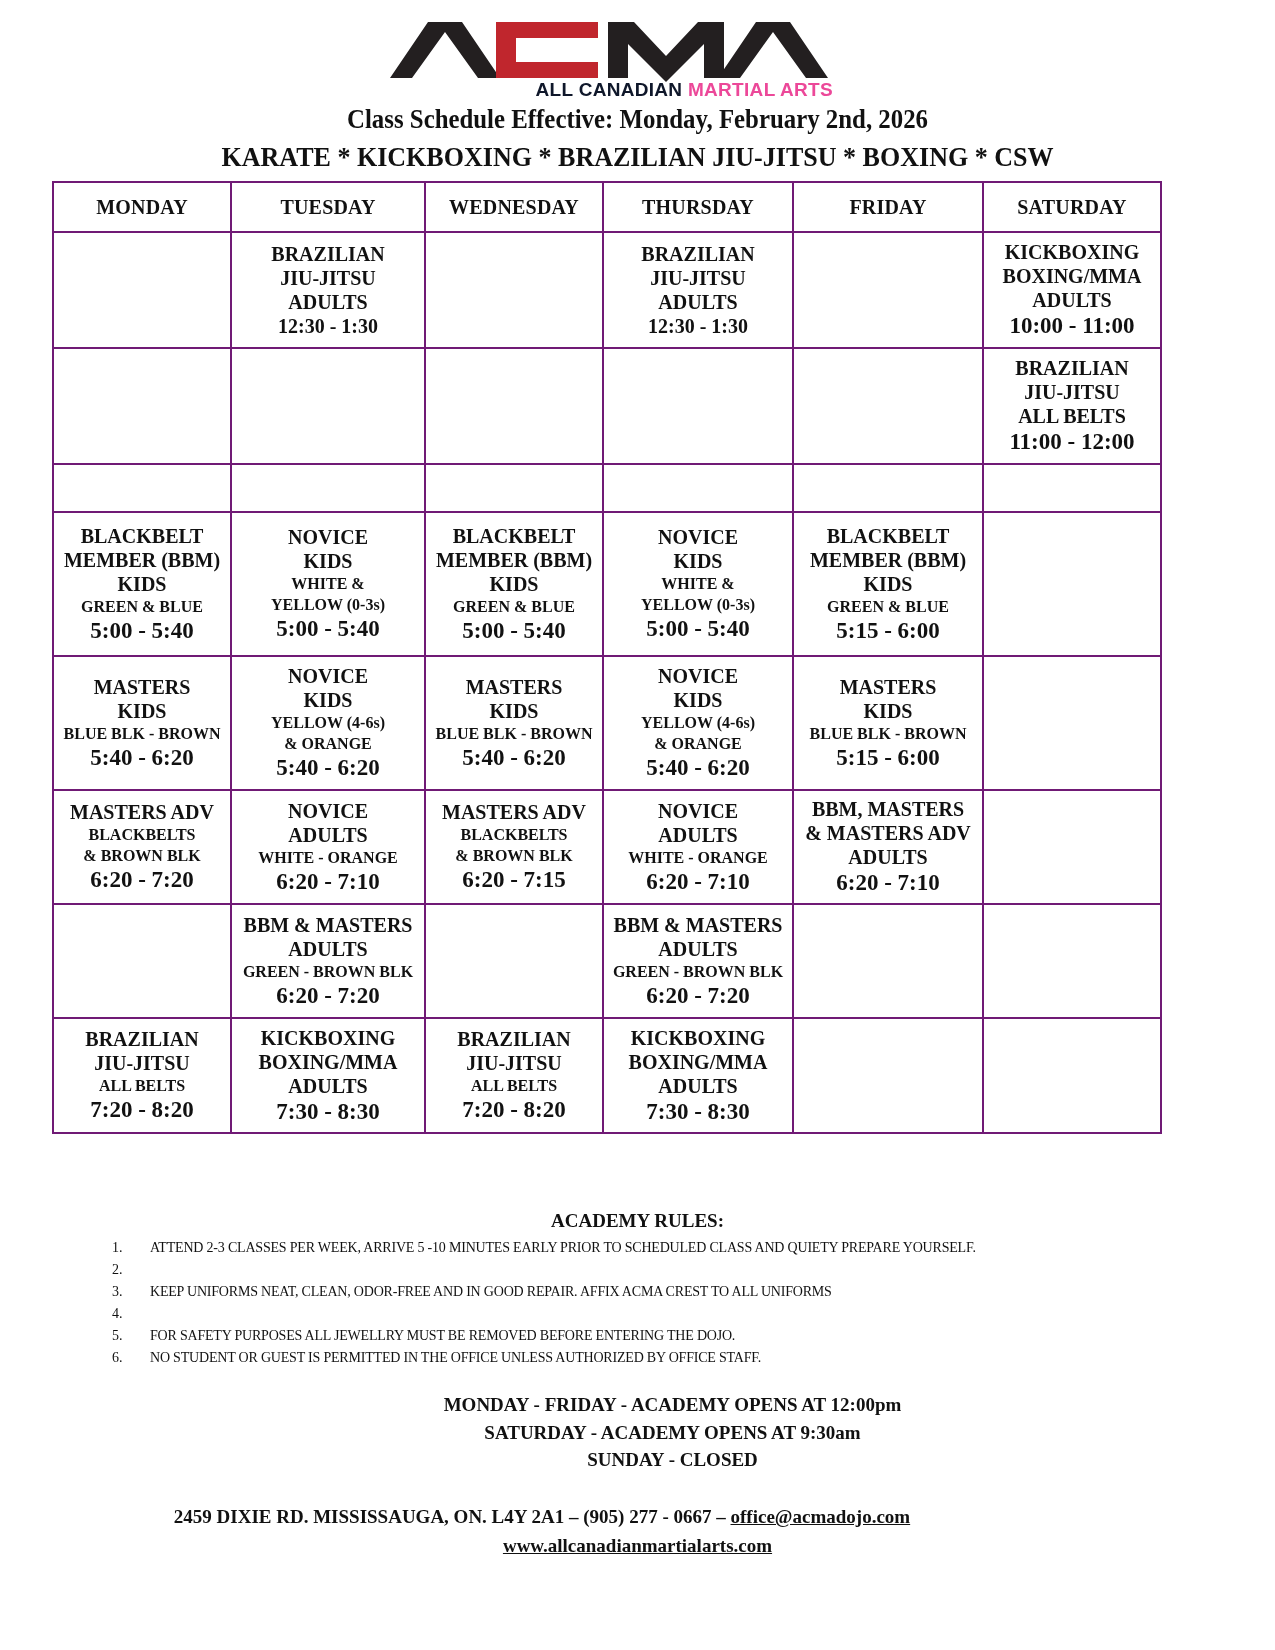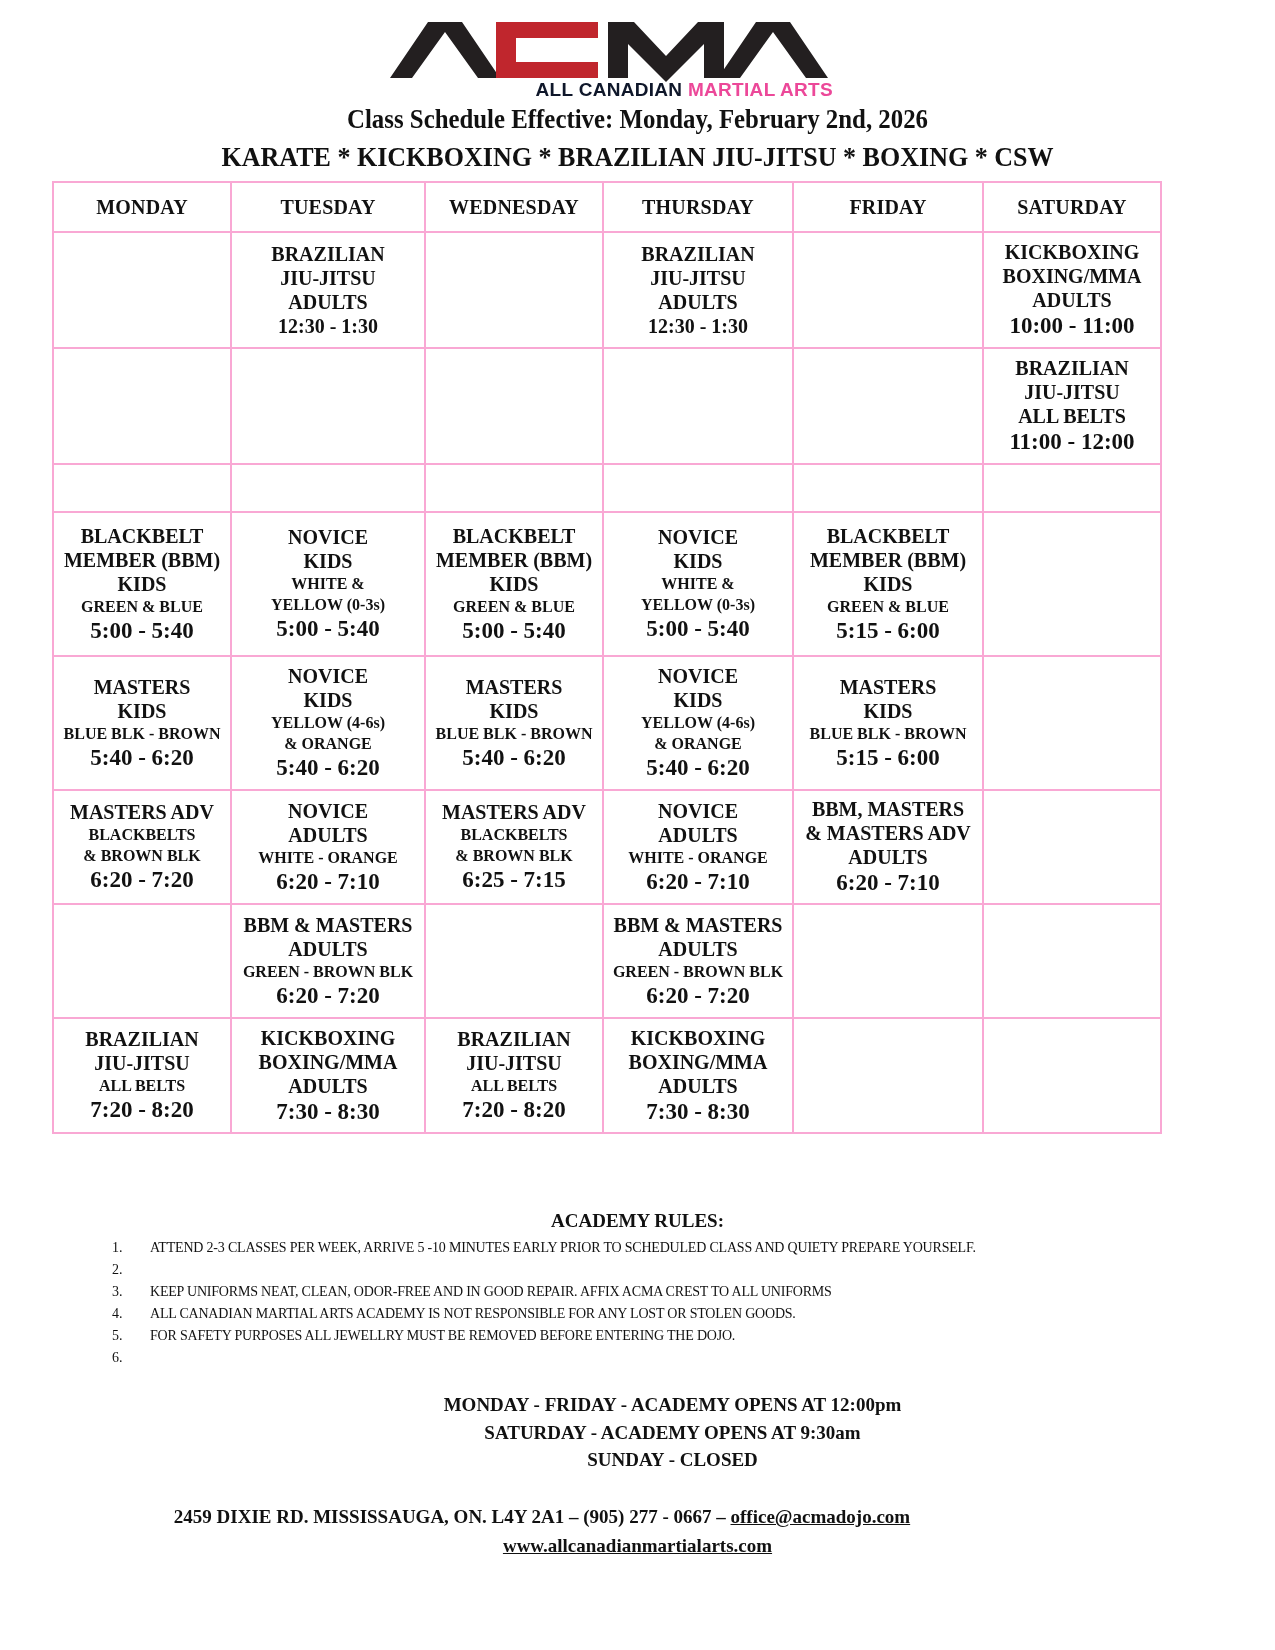--- a/index.html
+++ b/index.html
@@ -11,21 +11,21 @@
   .logo-sub { position: absolute; left: 503px; top: 80px; width: 330px; text-align: right; font-family: "Liberation Sans", "DejaVu Sans", sans-serif; font-weight: bold; font-size: 19px; letter-spacing: 0.3px; line-height: 20px; white-space: nowrap; }
   .logo-sub .gray { color: #0f172a; }
   .logo-sub .red { color: #ec4899; }
 
   .title-line { position: absolute; left: 0; width: 1275px; text-align: center; font-weight: bold; white-space: nowrap; }
   .t1 { top: 104px; font-size: 27px; transform: scaleX(0.92); transform-origin: center; }
   .t2 { top: 141px; font-size: 28px; transform: scaleX(0.93); transform-origin: center; }
 
   
   .schedule { position: absolute; left: 52px; top: 181px; border-collapse: collapse; table-layout: fixed; }
-  .schedule td, .schedule th { border: 2px solid #f9a8d4; padding: 0; text-align: center; vertical-align: middle; font-weight: bold; }
+  .schedule td, .schedule th { border: 2px solid #701a75; padding: 0; text-align: center; vertical-align: middle; font-weight: bold; }
   .schedule th { font-size: 20px; height: 48px; letter-spacing: 0.2px; }
   .cell-inner { display: flex; flex-direction: column; align-items: center; justify-content: center; line-height: 24px; }
   .ln-main { font-size: 20px; line-height: 24px; white-space: nowrap; text-align: center; }
   .ln-sub { font-size: 16px; line-height: 21px; white-space: nowrap; }
   .ln-time { font-size: 23px; line-height: 28px; white-space: nowrap; }
 
   
   .rules-title { position: absolute; left: 0; width: 1275px; top: 1210px; text-align: center; font-weight: bold; font-size: 19px; }
   .rules-list { position: absolute; left: 112px; top: 1237px; margin: 0; padding: 0; list-style: none; }
   .rules-list li { font-size: 14px; line-height: 22px; white-space: nowrap; display: flex; }
@@ -243,21 +243,21 @@
             <div class="ln-main">ADULTS</div>
             <div class="ln-sub">WHITE - ORANGE</div>
             <div class="ln-time">6:20 - 7:10</div>
           </div>
         </td>
         <td>
           <div class="cell-inner">
             <div class="ln-main">MASTERS ADV</div>
             <div class="ln-sub">BLACKBELTS</div>
             <div class="ln-sub">&amp; BROWN BLK</div>
-            <div class="ln-time">6:25 - 7:15</div>
+            <div class="ln-time">6:20 - 7:15</div>
           </div>
         </td>
         <td>
           <div class="cell-inner">
             <div class="ln-main">NOVICE</div>
             <div class="ln-main">ADULTS</div>
             <div class="ln-sub">WHITE - ORANGE</div>
             <div class="ln-time">6:20 - 7:10</div>
           </div>
         </td>
@@ -340,28 +340,28 @@
     </li>
     <li>
       <span class="num">2.</span>
     </li>
     <li>
       <span class="num">3.</span>
       <span class="txt">KEEP UNIFORMS NEAT, CLEAN, ODOR-FREE AND IN GOOD REPAIR. AFFIX ACMA CREST TO ALL UNIFORMS</span>
     </li>
     <li>
       <span class="num">4.</span>
-      <span class="txt">ALL CANADIAN MARTIAL ARTS ACADEMY IS NOT RESPONSIBLE FOR ANY LOST OR STOLEN GOODS.</span>
     </li>
     <li>
       <span class="num">5.</span>
       <span class="txt">FOR SAFETY PURPOSES ALL JEWELLRY MUST BE REMOVED BEFORE ENTERING THE DOJO.</span>
     </li>
     <li>
       <span class="num">6.</span>
+      <span class="txt">NO STUDENT OR GUEST IS PERMITTED IN THE OFFICE UNLESS AUTHORIZED BY OFFICE STAFF.</span>
     </li>
   </ol>
 
 <div class="hours h1">MONDAY - FRIDAY - ACADEMY OPENS AT 12:00pm</div>
 <div class="hours h2">SATURDAY -  ACADEMY OPENS AT 9:30am</div>
 <div class="hours h3">SUNDAY - CLOSED</div>
 
 <div class="contact"><span>2459 DIXIE RD. MISSISSAUGA, ON. L4Y 2A1 –  (905) 277 - 0667 –  </span><a>office@acmadojo.com</a></div>
 <div class="web"><a>www.allcanadianmartialarts.com</a></div>
 

